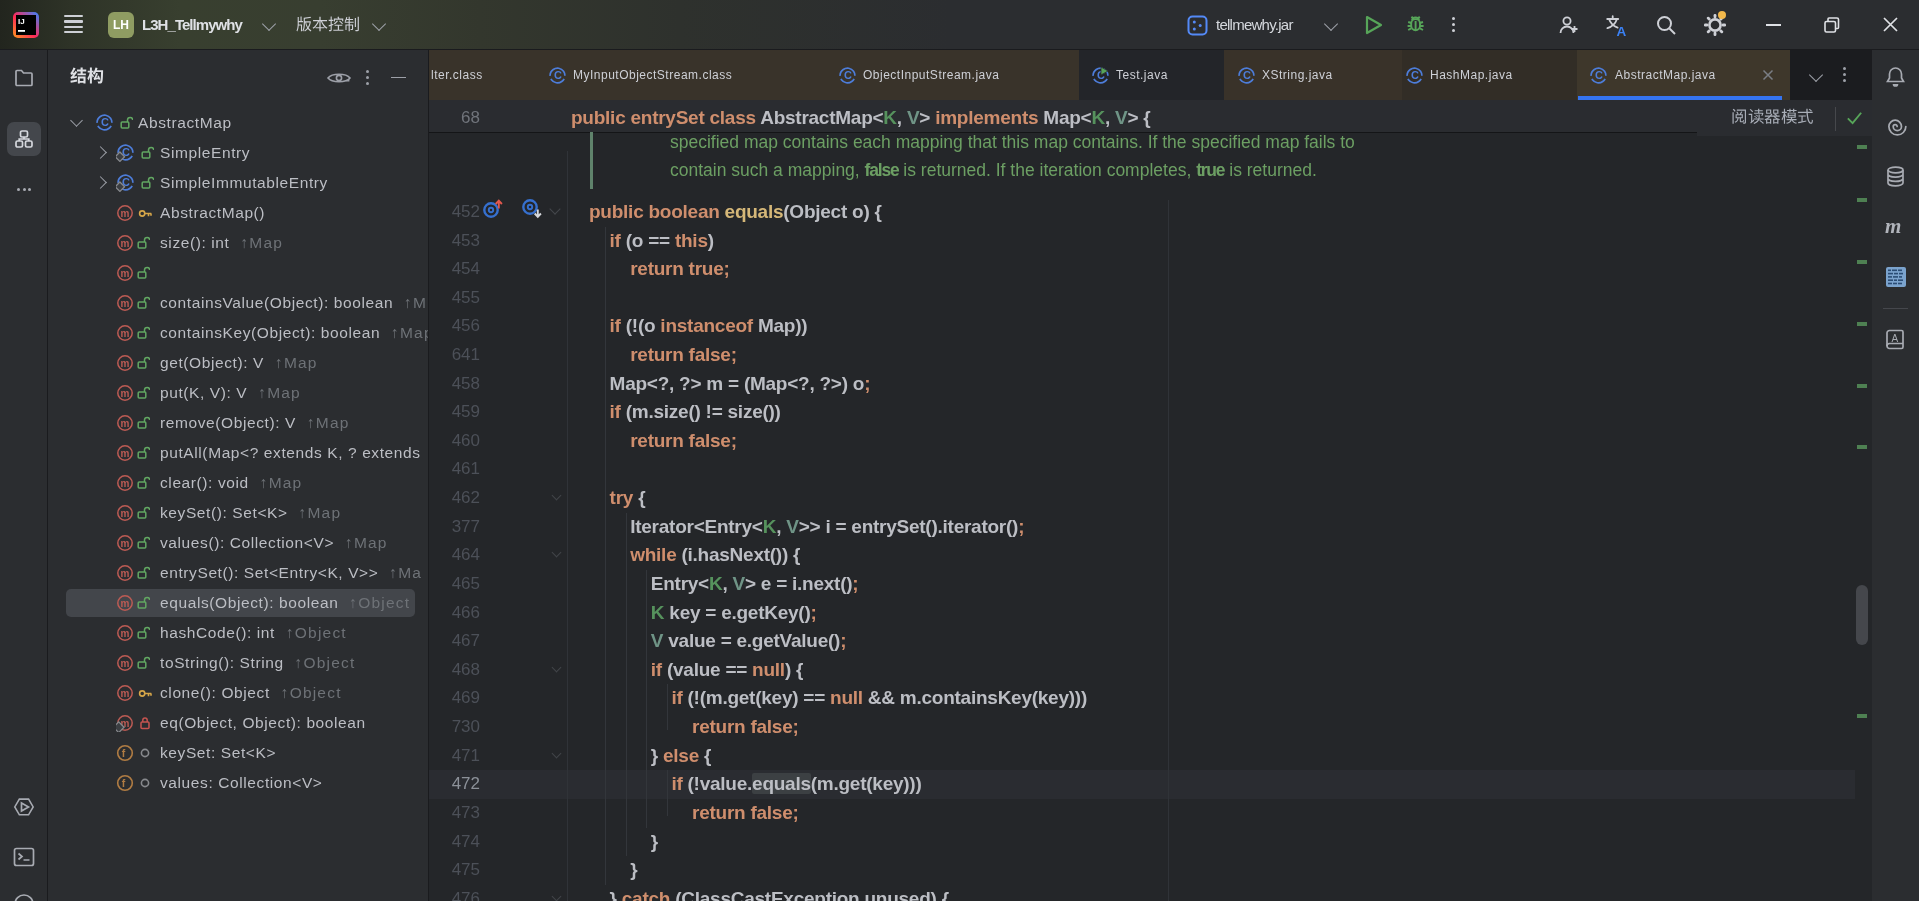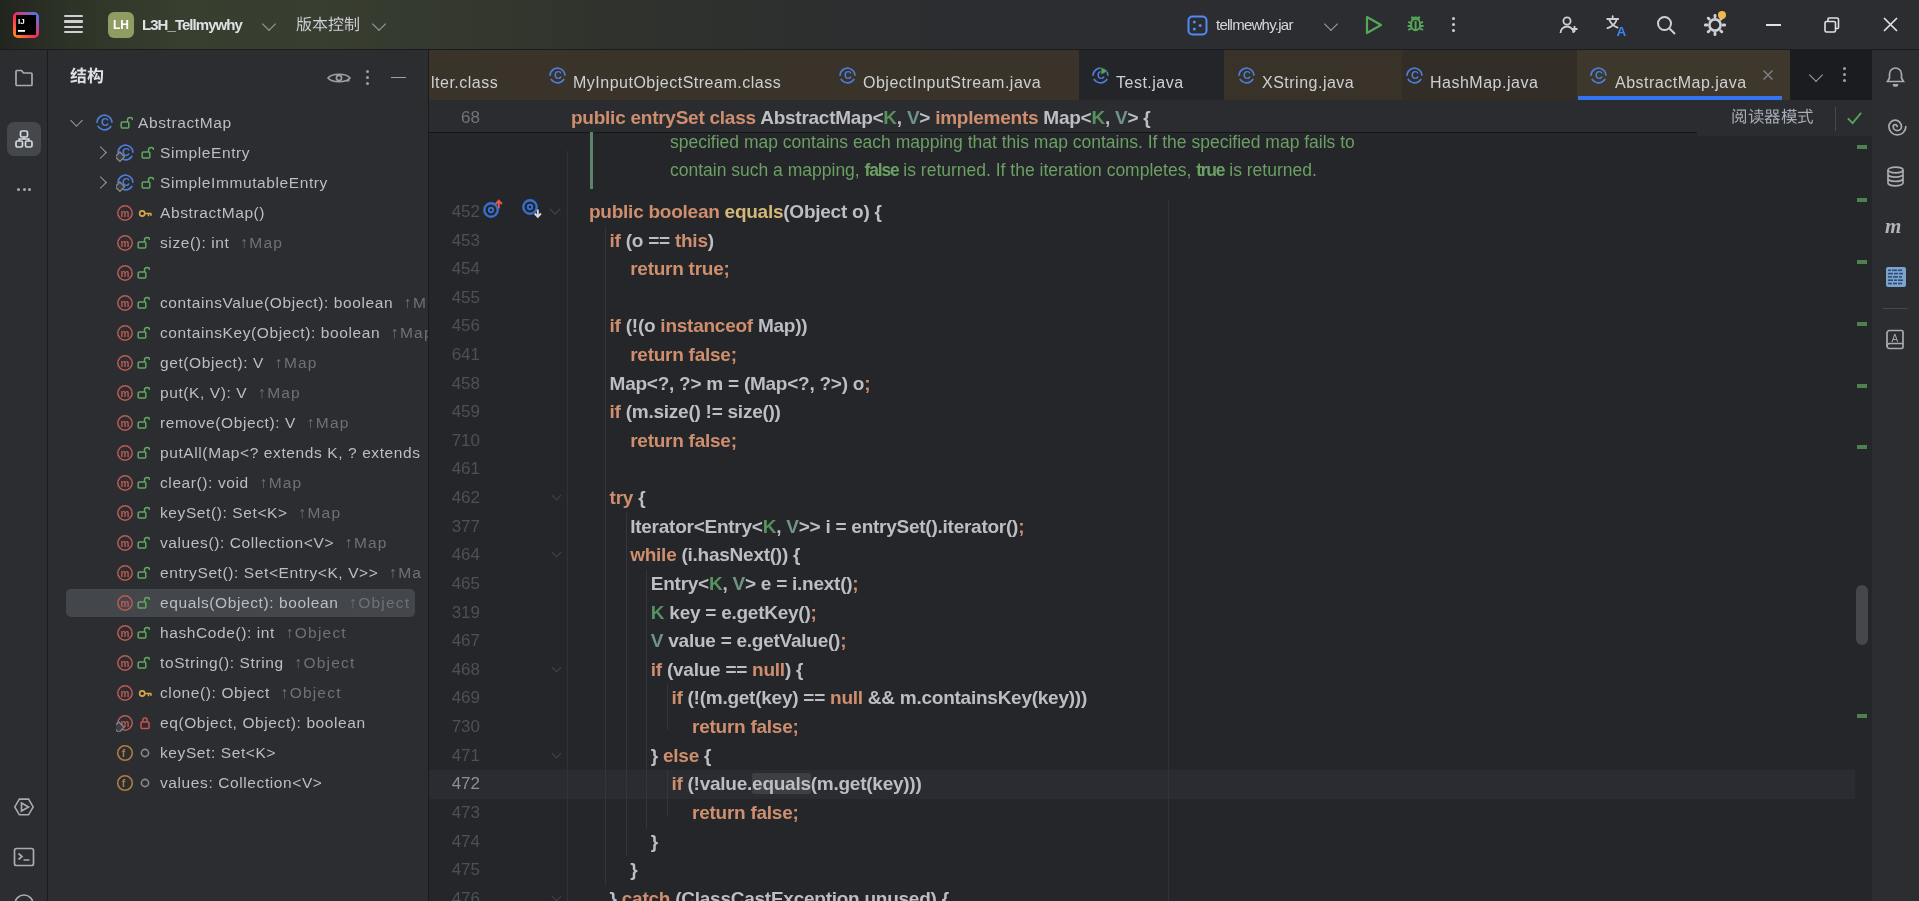--- a/index.html
+++ b/index.html
@@ -10,21 +10,21 @@
     background:linear-gradient(90deg,#22251e 0px,#2e3327 70px,#383f2f 180px,#383e30 320px,#33372d 480px,#2e312d 680px,#2b2d30 950px,#2b2d30 100%);
     padding-left:8px;
   }
   .tb-text { position:absolute; color:#dfe1e5; font-size:15px; top:16px; }
   .chev { position:absolute; width:9px; height:9px; border-right:1.6px solid #9da0a8; border-bottom:1.6px solid #9da0a8; transform:rotate(45deg); }
   #leftrail { left:0; top:50px; width:48px; height:851px; background:#2b2d30; border-right:1px solid #1a1b1e; }
   #panel { left:48px; top:50px; width:381px; height:851px; background:#2b2d30; border-right:1px solid #1a1b1e; overflow:hidden; }
   .trow { position:absolute; width:380px; height:30px; line-height:30px; color:#bcbec4; font-size:15.5px; letter-spacing:0.6px; white-space:nowrap; overflow:hidden; }
   .trow .sup { color:#6e7277; margin-left:6px; letter-spacing:1.2px; }
   #editor { left:429px; top:50px; width:1443px; height:851px; background:#242629; overflow:hidden; }
-  .tab { position:absolute; top:8px; height:50px; line-height:50px; font-size:16px; letter-spacing:0.5px; color:#ced0d6; white-space:nowrap; }
+  .tab { position:absolute; top:0; height:50px; line-height:50px; font-size:12px; letter-spacing:0.5px; color:#ced0d6; white-space:nowrap; }
   .cline { position:absolute; white-space:pre; font-weight:bold; font-size:19px; letter-spacing:-0.25px; color:#bcbec4; line-height:28.62px; height:28.62px; }
   .lnum { position:absolute; font-size:17px; color:#4c5058; text-align:right; width:51px; font-weight:normal; letter-spacing:0; }
   .kw { color:#cf8e6d; }
   .md { color:#d5b778; }
   .tk { color:#56925d; }
   .tv { color:#6f9486; }
   .doc { position:absolute; white-space:pre; font-size:17.5px; color:#6c9f63; letter-spacing:0px; line-height:28px; }
   #rightrail { left:1872px; top:50px; width:47px; height:851px; background:#2b2d30; }
   .cjk { display:inline-block; vertical-align:-0.135em; }
   .iabs { position:absolute; }
@@ -460,32 +460,32 @@
       <div class="cline" style="left:201.2px;top:205.14000000000001px"><span class="kw">return true;</span></div>
       <div class="cline lnum" style="left:0px;top:233.76px">455</div>
       <div class="cline lnum" style="left:0px;top:262.38px">456</div>
       <div class="cline" style="left:180.6px;top:262.38px"><span class="kw">if </span>(!(o <span class="kw">instanceof </span>Map))</div>
       <div class="cline lnum" style="left:0px;top:291.0px">641</div>
       <div class="cline" style="left:201.2px;top:291.0px"><span class="kw">return false;</span></div>
       <div class="cline lnum" style="left:0px;top:319.62px">458</div>
       <div class="cline" style="left:180.6px;top:319.62px">Map&lt;?, ?&gt; m = (Map&lt;?, ?&gt;) o<span class="kw">;</span></div>
       <div class="cline lnum" style="left:0px;top:348.24px">459</div>
       <div class="cline" style="left:180.6px;top:348.24px"><span class="kw">if </span>(m.size() != size())</div>
-      <div class="cline lnum" style="left:0px;top:376.86px">710</div>
+      <div class="cline lnum" style="left:0px;top:376.86px">460</div>
       <div class="cline" style="left:201.2px;top:376.86px"><span class="kw">return false;</span></div>
       <div class="cline lnum" style="left:0px;top:405.48px">461</div>
       <div class="cline lnum" style="left:0px;top:434.1px">462</div>
       <div class="cline" style="left:180.6px;top:434.1px"><span class="kw">try </span>{</div>
       <div class="cline lnum" style="left:0px;top:462.72px">377</div>
       <div class="cline" style="left:201.2px;top:462.72px">Iterator&lt;Entry&lt;<span class="tk">K</span>, <span class="tv">V</span>&gt;&gt; i = entrySet().iterator()<span class="kw">;</span></div>
       <div class="cline lnum" style="left:0px;top:491.34000000000003px">464</div>
       <div class="cline" style="left:201.2px;top:491.34000000000003px"><span class="kw">while </span>(i.hasNext()) {</div>
       <div class="cline lnum" style="left:0px;top:519.96px">465</div>
       <div class="cline" style="left:221.8px;top:519.96px">Entry&lt;<span class="tk">K</span>, <span class="tv">V</span>&gt; e = i.next()<span class="kw">;</span></div>
-      <div class="cline lnum" style="left:0px;top:548.58px">319</div>
+      <div class="cline lnum" style="left:0px;top:548.58px">466</div>
       <div class="cline" style="left:221.8px;top:548.58px"><span class="tk">K</span> key = e.getKey()<span class="kw">;</span></div>
       <div class="cline lnum" style="left:0px;top:577.2px">467</div>
       <div class="cline" style="left:221.8px;top:577.2px"><span class="tv">V</span> value = e.getValue()<span class="kw">;</span></div>
       <div class="cline lnum" style="left:0px;top:605.82px">468</div>
       <div class="cline" style="left:221.8px;top:605.82px"><span class="kw">if </span>(value == <span class="kw">null</span>) {</div>
       <div class="cline lnum" style="left:0px;top:634.44px">469</div>
       <div class="cline" style="left:242.4px;top:634.44px"><span class="kw">if </span>(!(m.get(key) == <span class="kw">null</span> &amp;&amp; m.containsKey(key)))</div>
       <div class="cline lnum" style="left:0px;top:663.06px">730</div>
       <div class="cline" style="left:263.0px;top:663.06px"><span class="kw">return false;</span></div>
       <div class="cline lnum" style="left:0px;top:691.68px">471</div>

